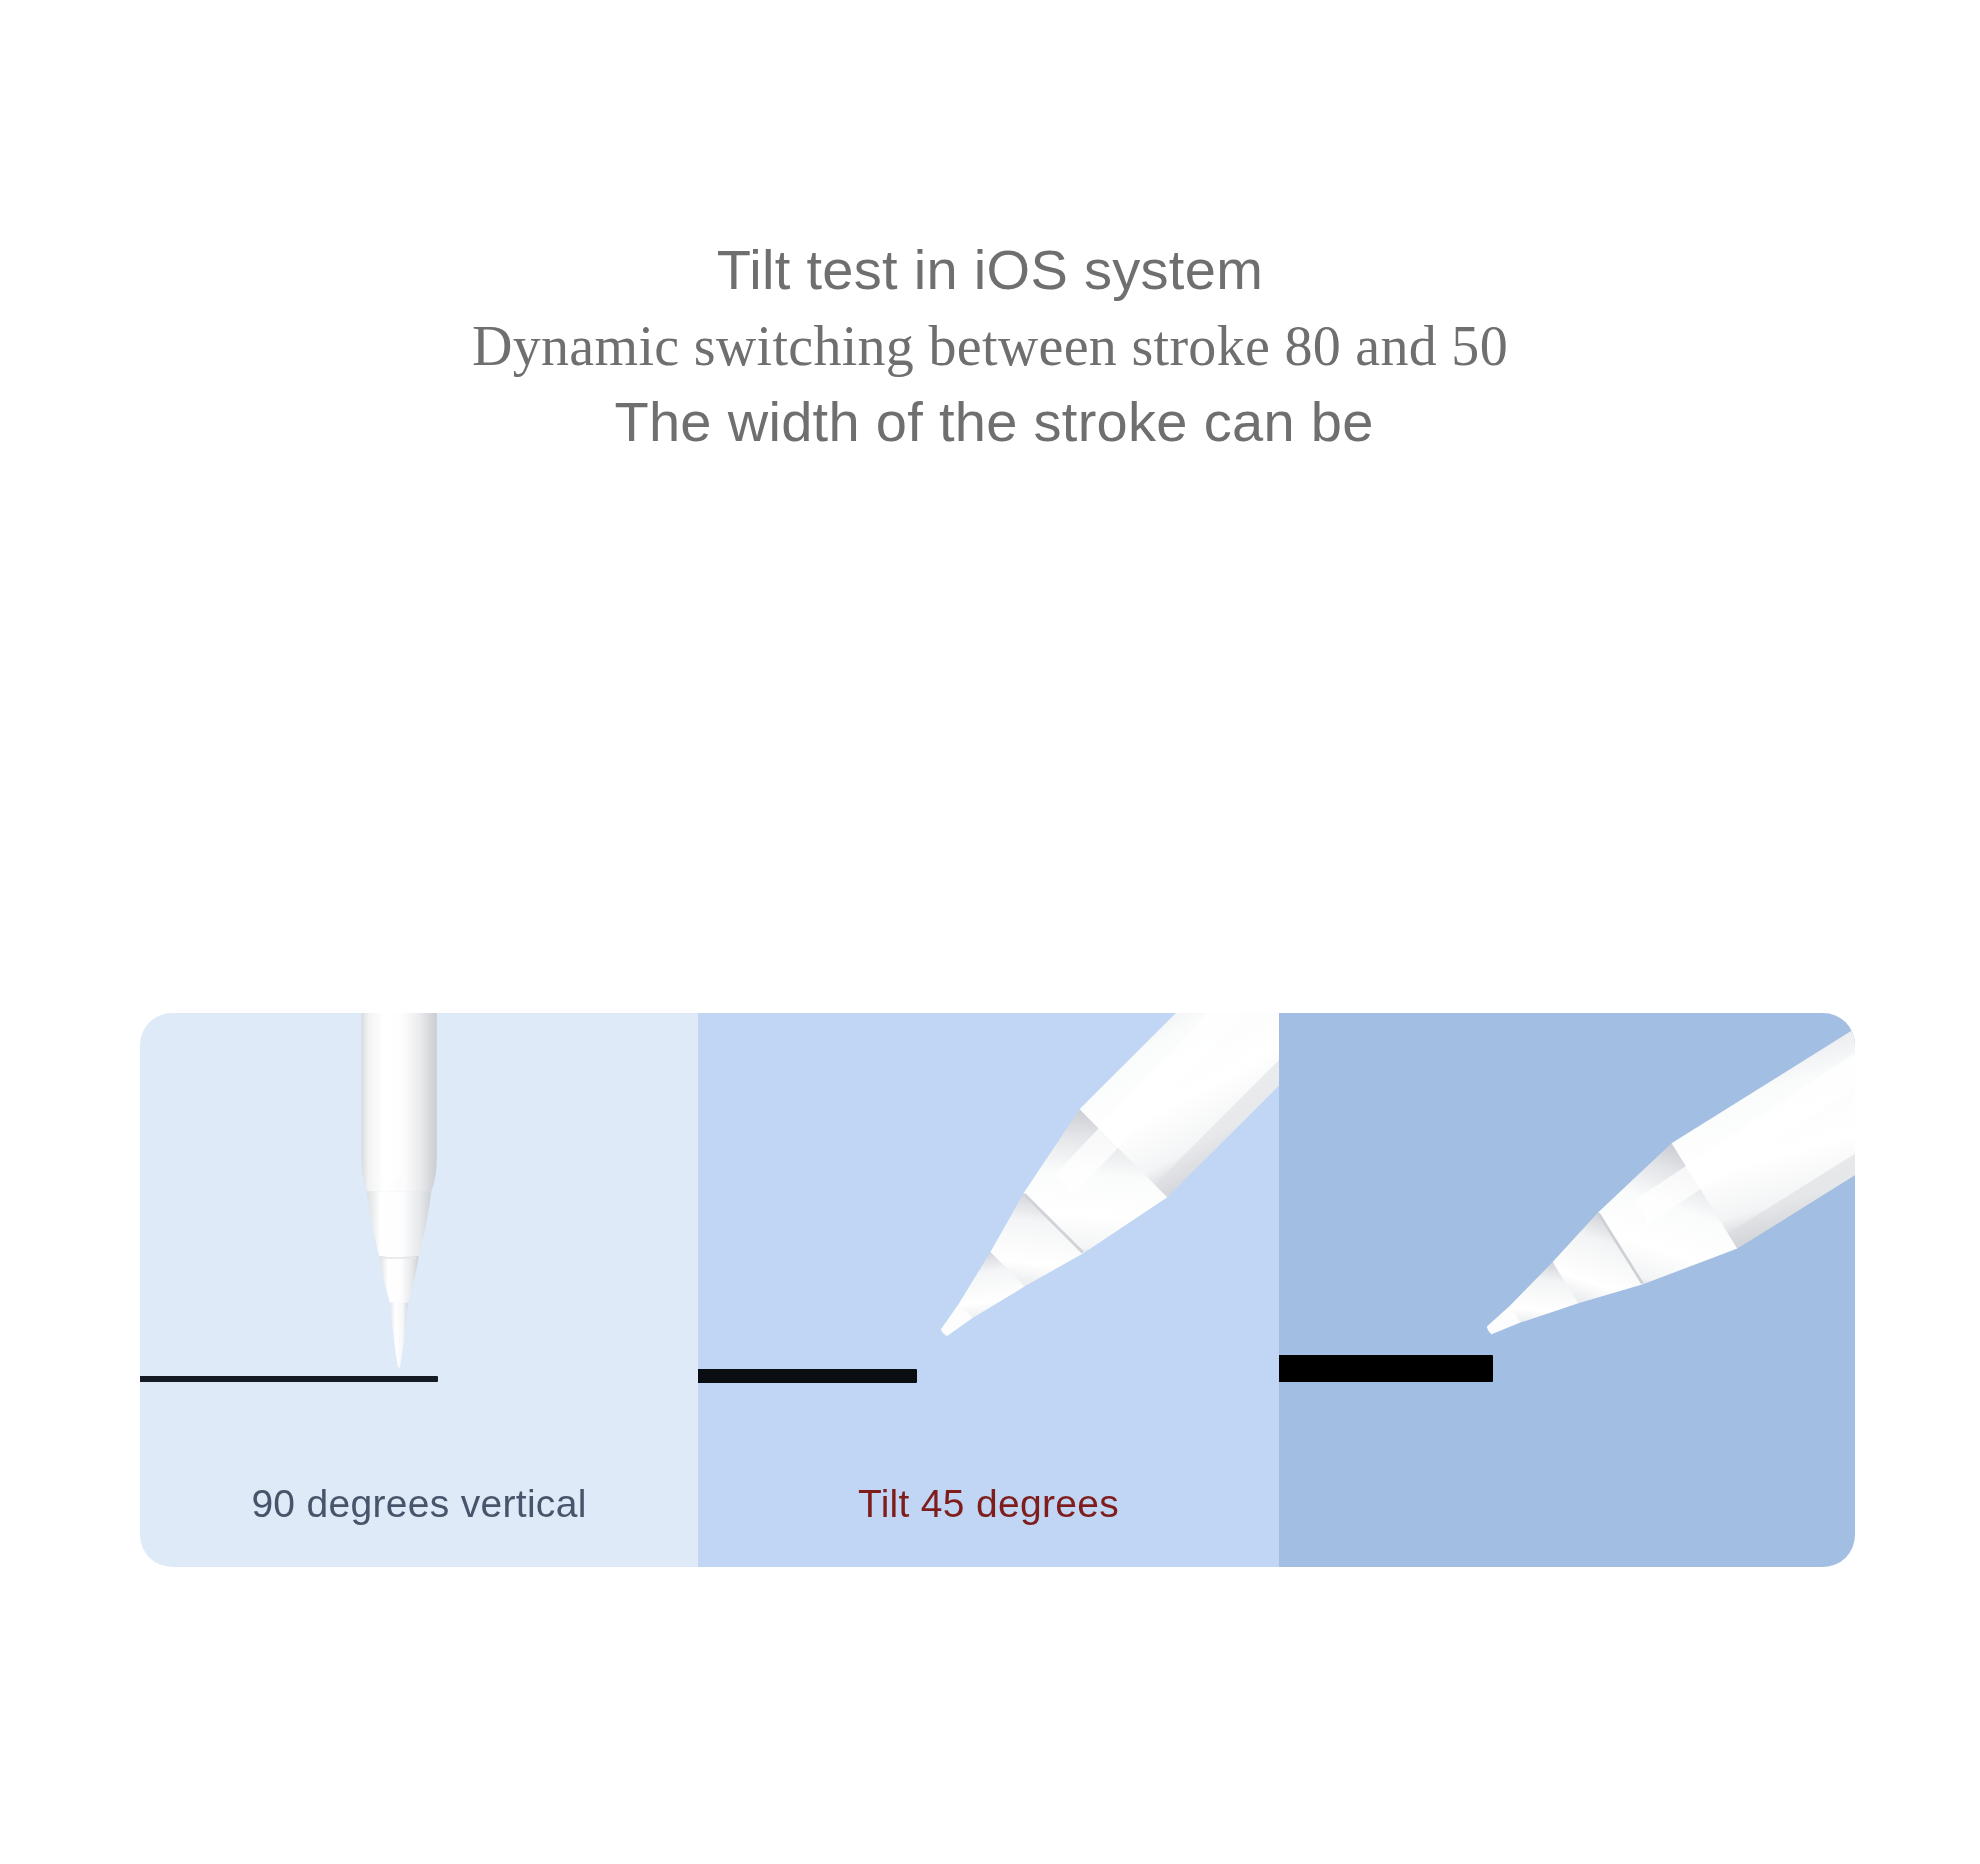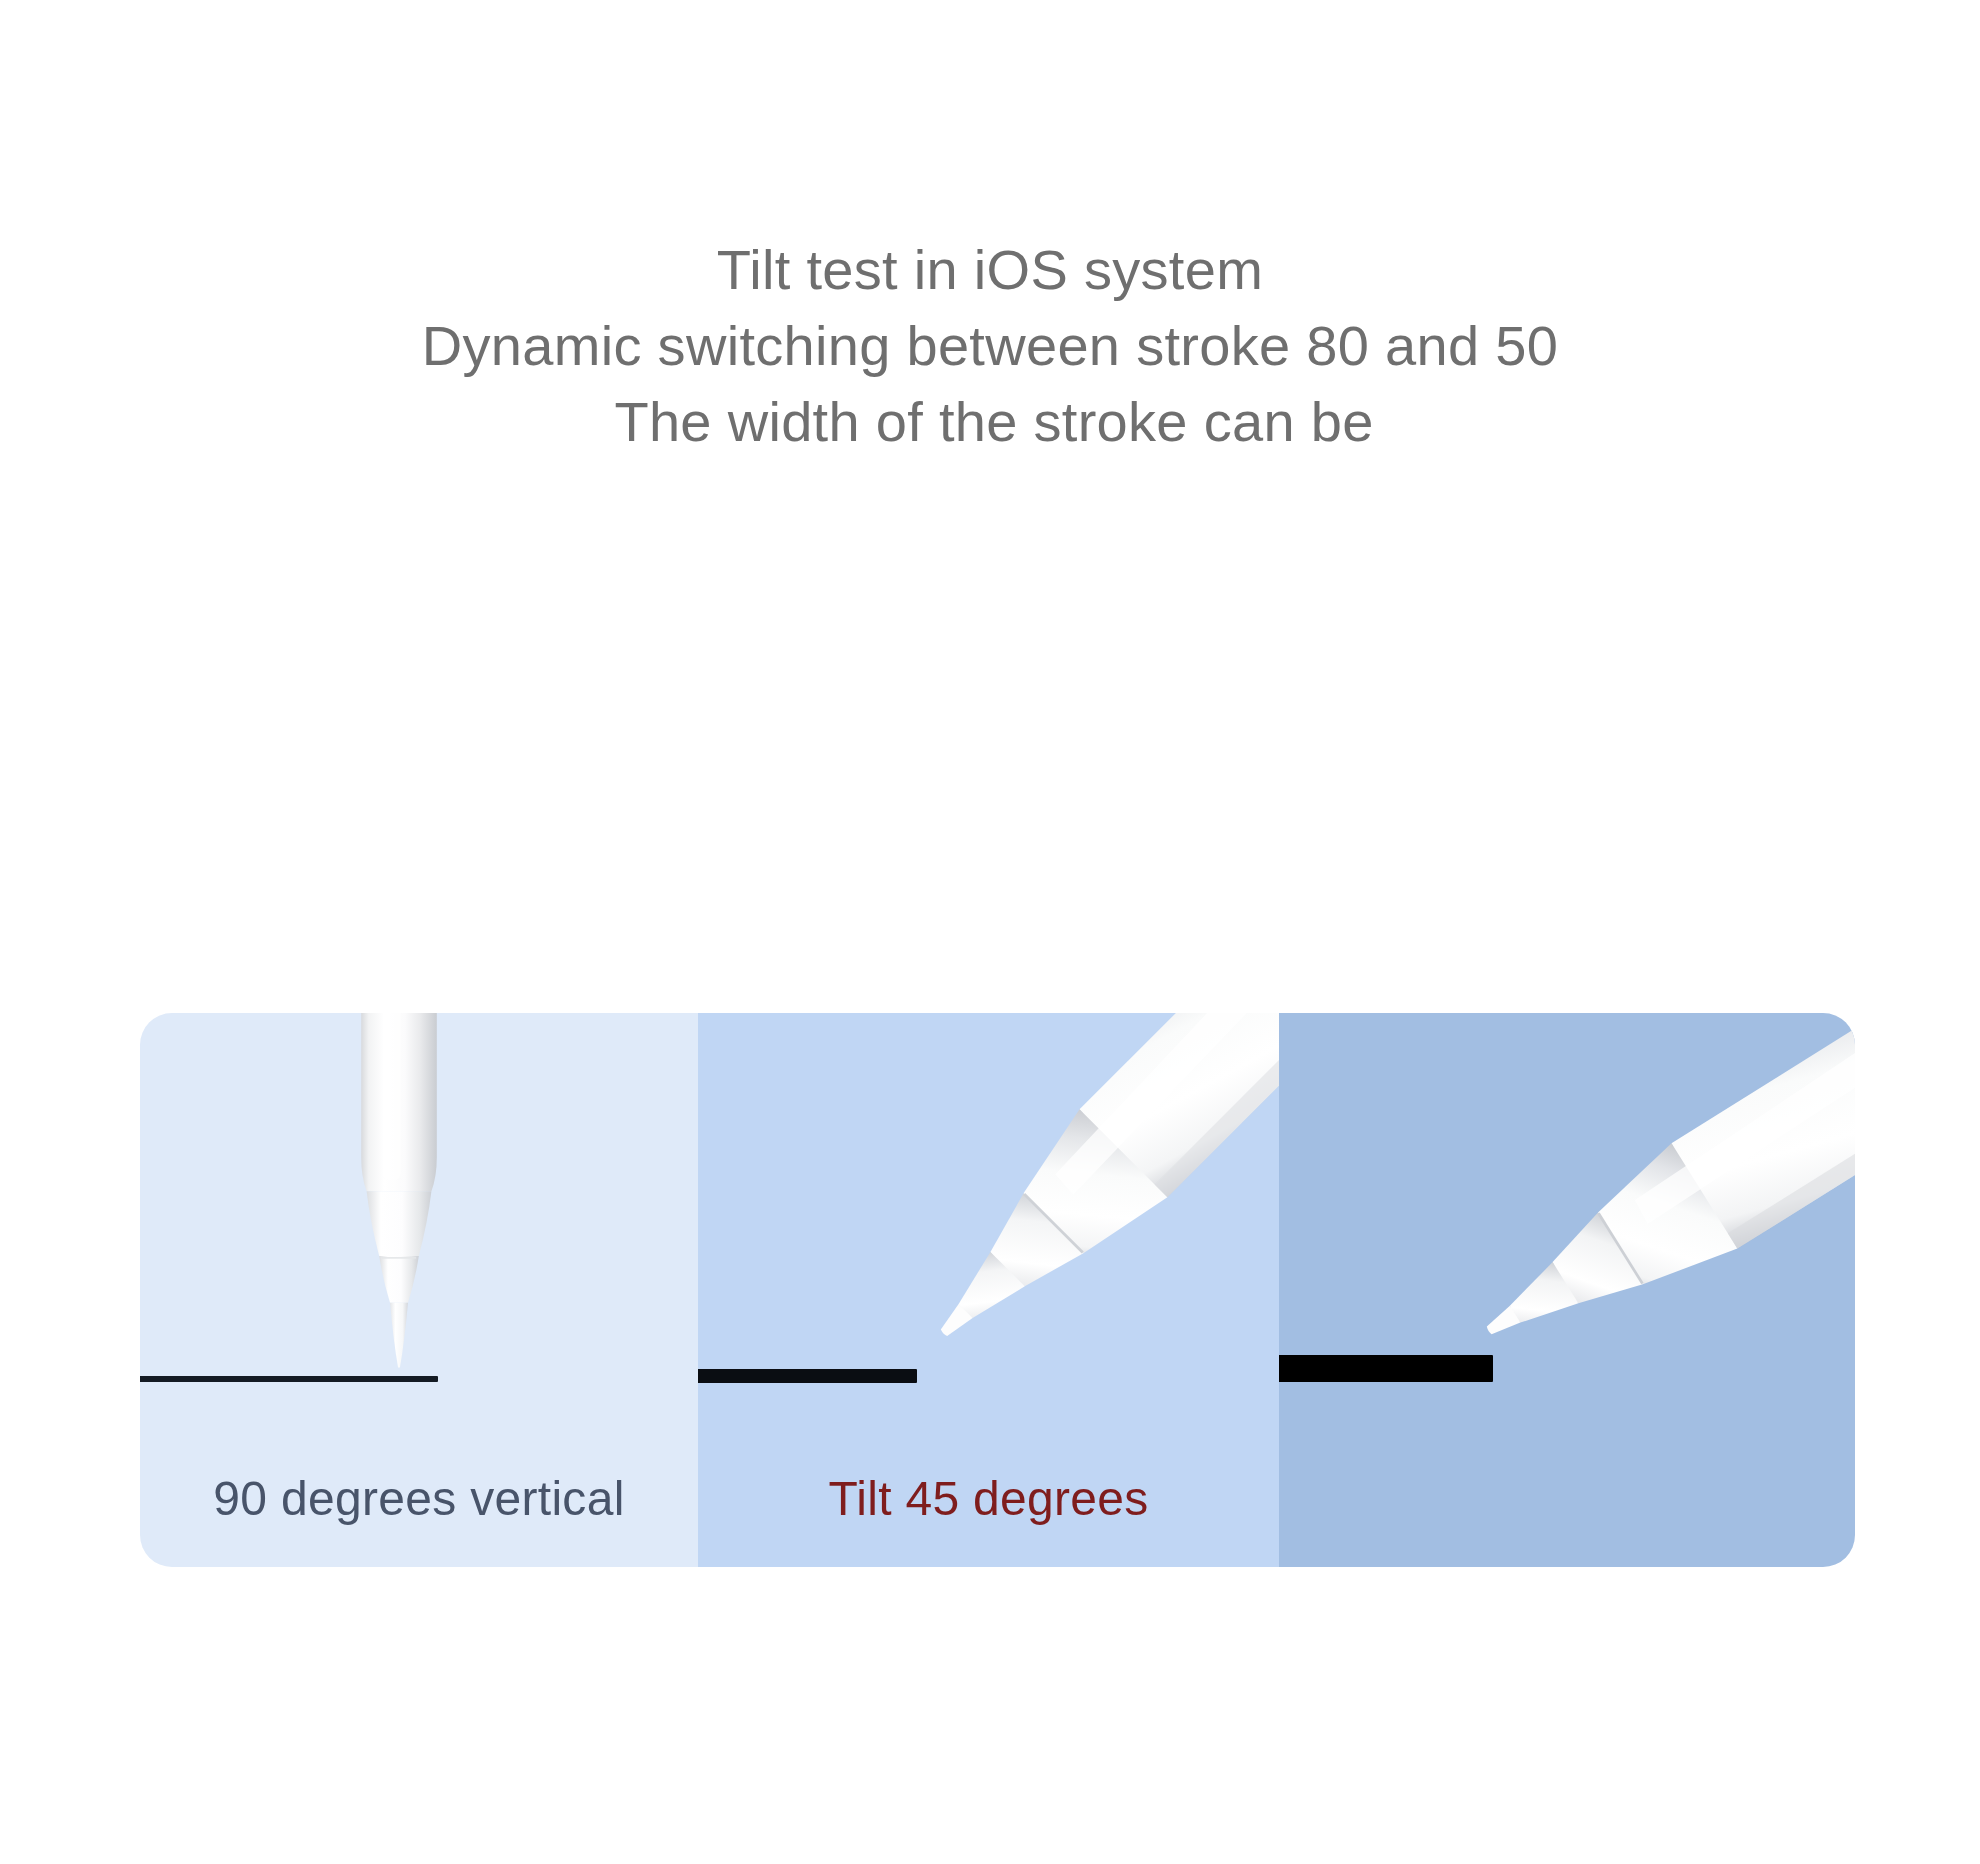--- a/index.html
+++ b/index.html
@@ -91,21 +91,21 @@
 
   
   .caption {
     position: absolute;
     bottom: 41px;
     left: 0;
     width: 100%;
     text-align: center;
     font-family: "Liberation Sans", sans-serif;
     font-weight: 300;
-    font-size: 48px;
+    font-size: 39px;
     letter-spacing: 0.3px;
     color: #48546a;
     white-space: nowrap;
   }
 
   
   .stylus {
     position: absolute;
     pointer-events: none;
   }
@@ -134,21 +134,21 @@
     height: 504px;
   }
 </style>
 </head>
 <body>
 
 <div class="page" style="background: rgb(255, 255, 255);">
 
   <div class="heading">
     <span class="heading-line" style="color: rgb(111, 111, 111);">Tilt test in iOS system</span>
-    <span class="heading-line" style="color: rgb(111, 111, 111);">Dynamic switching between stroke 80 and 50</span>
+    <span class="heading-line" style="color: rgb(111, 111, 111); font-family: Liberation Serif, serif;">Dynamic switching between stroke 80 and 50</span>
     <span class="heading-line" style="color: rgb(111, 111, 111); padding-left: 8px;">The width of the stroke can be</span>
   </div>
 
   <div class="panels">
 
     <div class="panel p1" style="background: rgb(223, 234, 249);">
 
       <svg class="stylus v" viewBox="0 0 120 560" xmlns="http://www.w3.org/2000/svg">
         <defs>
           <linearGradient id="v-body" x1="0" y1="0" x2="1" y2="0">

